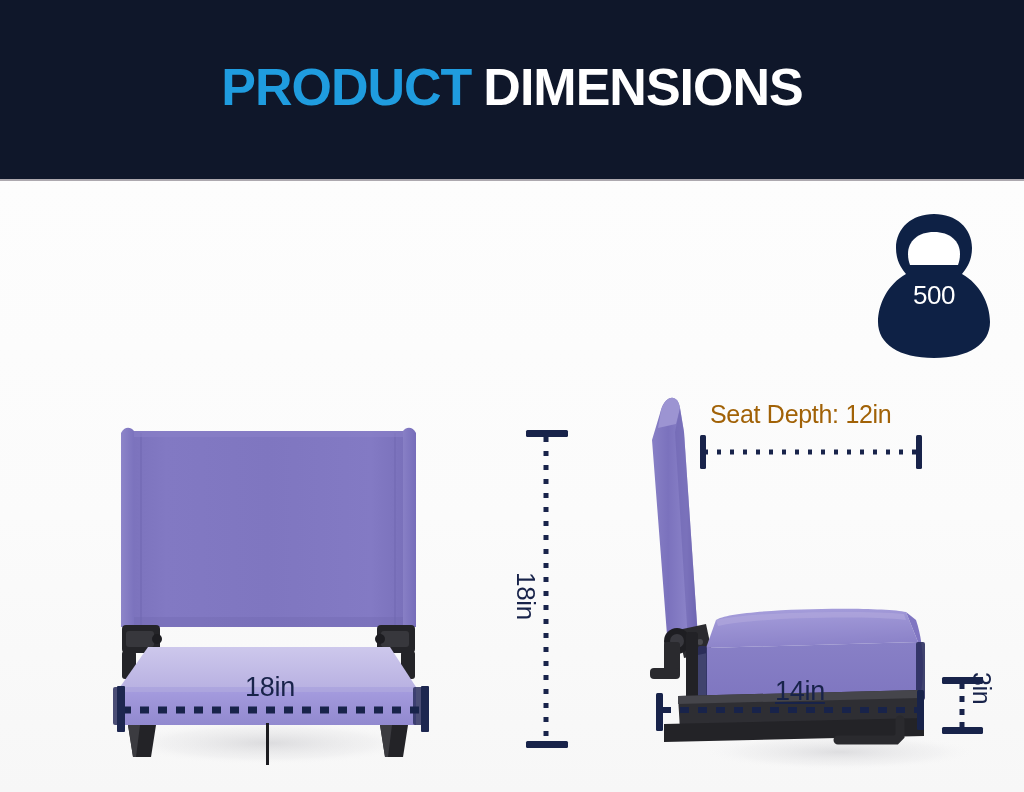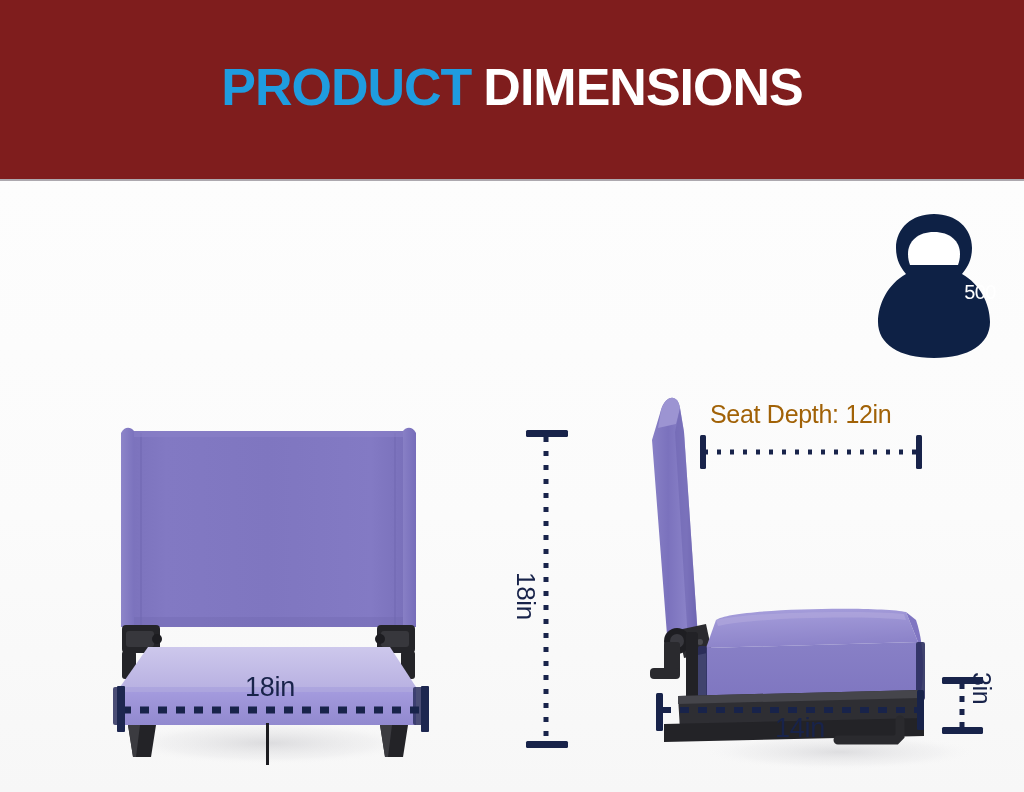--- a/index.html
+++ b/index.html
@@ -17,21 +17,21 @@
     overflow: hidden;
     background: #fdfdfd;
   }
 
   
   #header {
     position: absolute;
     left: 0; top: 0;
     width: 1024px;
     height: 179px;
-    background: #7f1d1d;
+    background: #0f172a;
   }
   #header-inner {
     position: absolute;
     left: 0; top: 0;
     width: 1024px;
     height: 179px;
     display: flex;
     flex-direction: column;
     align-items: center;
     justify-content: center;
@@ -87,38 +87,38 @@
   #kettlebell svg { display: block; }
   #kb-text {
     position: absolute;
     left: 0; top: 72px;
     width: 124px;
     text-align: center;
     color: #ffffff;
     line-height: 1.02;
     pointer-events: none;
   }
-  #kb-weight { font-size: 20px; font-weight: normal; letter-spacing: -0.5px; text-align: right; }
+  #kb-weight { font-size: 26px; font-weight: normal; letter-spacing: -0.5px; }
   #kb-unit { font-size: 30px; font-weight: normal; letter-spacing: -0.5px; }
 
   
   .chair-svg { position: absolute; display: block; }
   #front-chair { left: 80px; top: 395px; }
   #side-chair  { left: 620px; top: 380px; }
 
   
   .dim-label {
     position: absolute;
     color: #18234a;
     font-size: 26px;
     letter-spacing: -0.3px;
     white-space: nowrap;
   }
   #label-18in-front { left: 245px; top: 672px; font-size: 27px; }
-  #label-14in       { left: 775px; top: 713px; font-size: 27px; }
+  #label-14in       { left: 775px; top: 676px; font-size: 27px; text-decoration: underline; }
   #label-seat-depth { left: 710px; top: 400px; font-size: 25px; color: #a16207; }
   #label-18in-side {
     left: 541px; top: 572px;
     font-size: 26px;
     transform: rotate(90deg);
     transform-origin: left top;
   }
   #label-3in {
     left: 996px; top: 672px;
     font-size: 25px;

